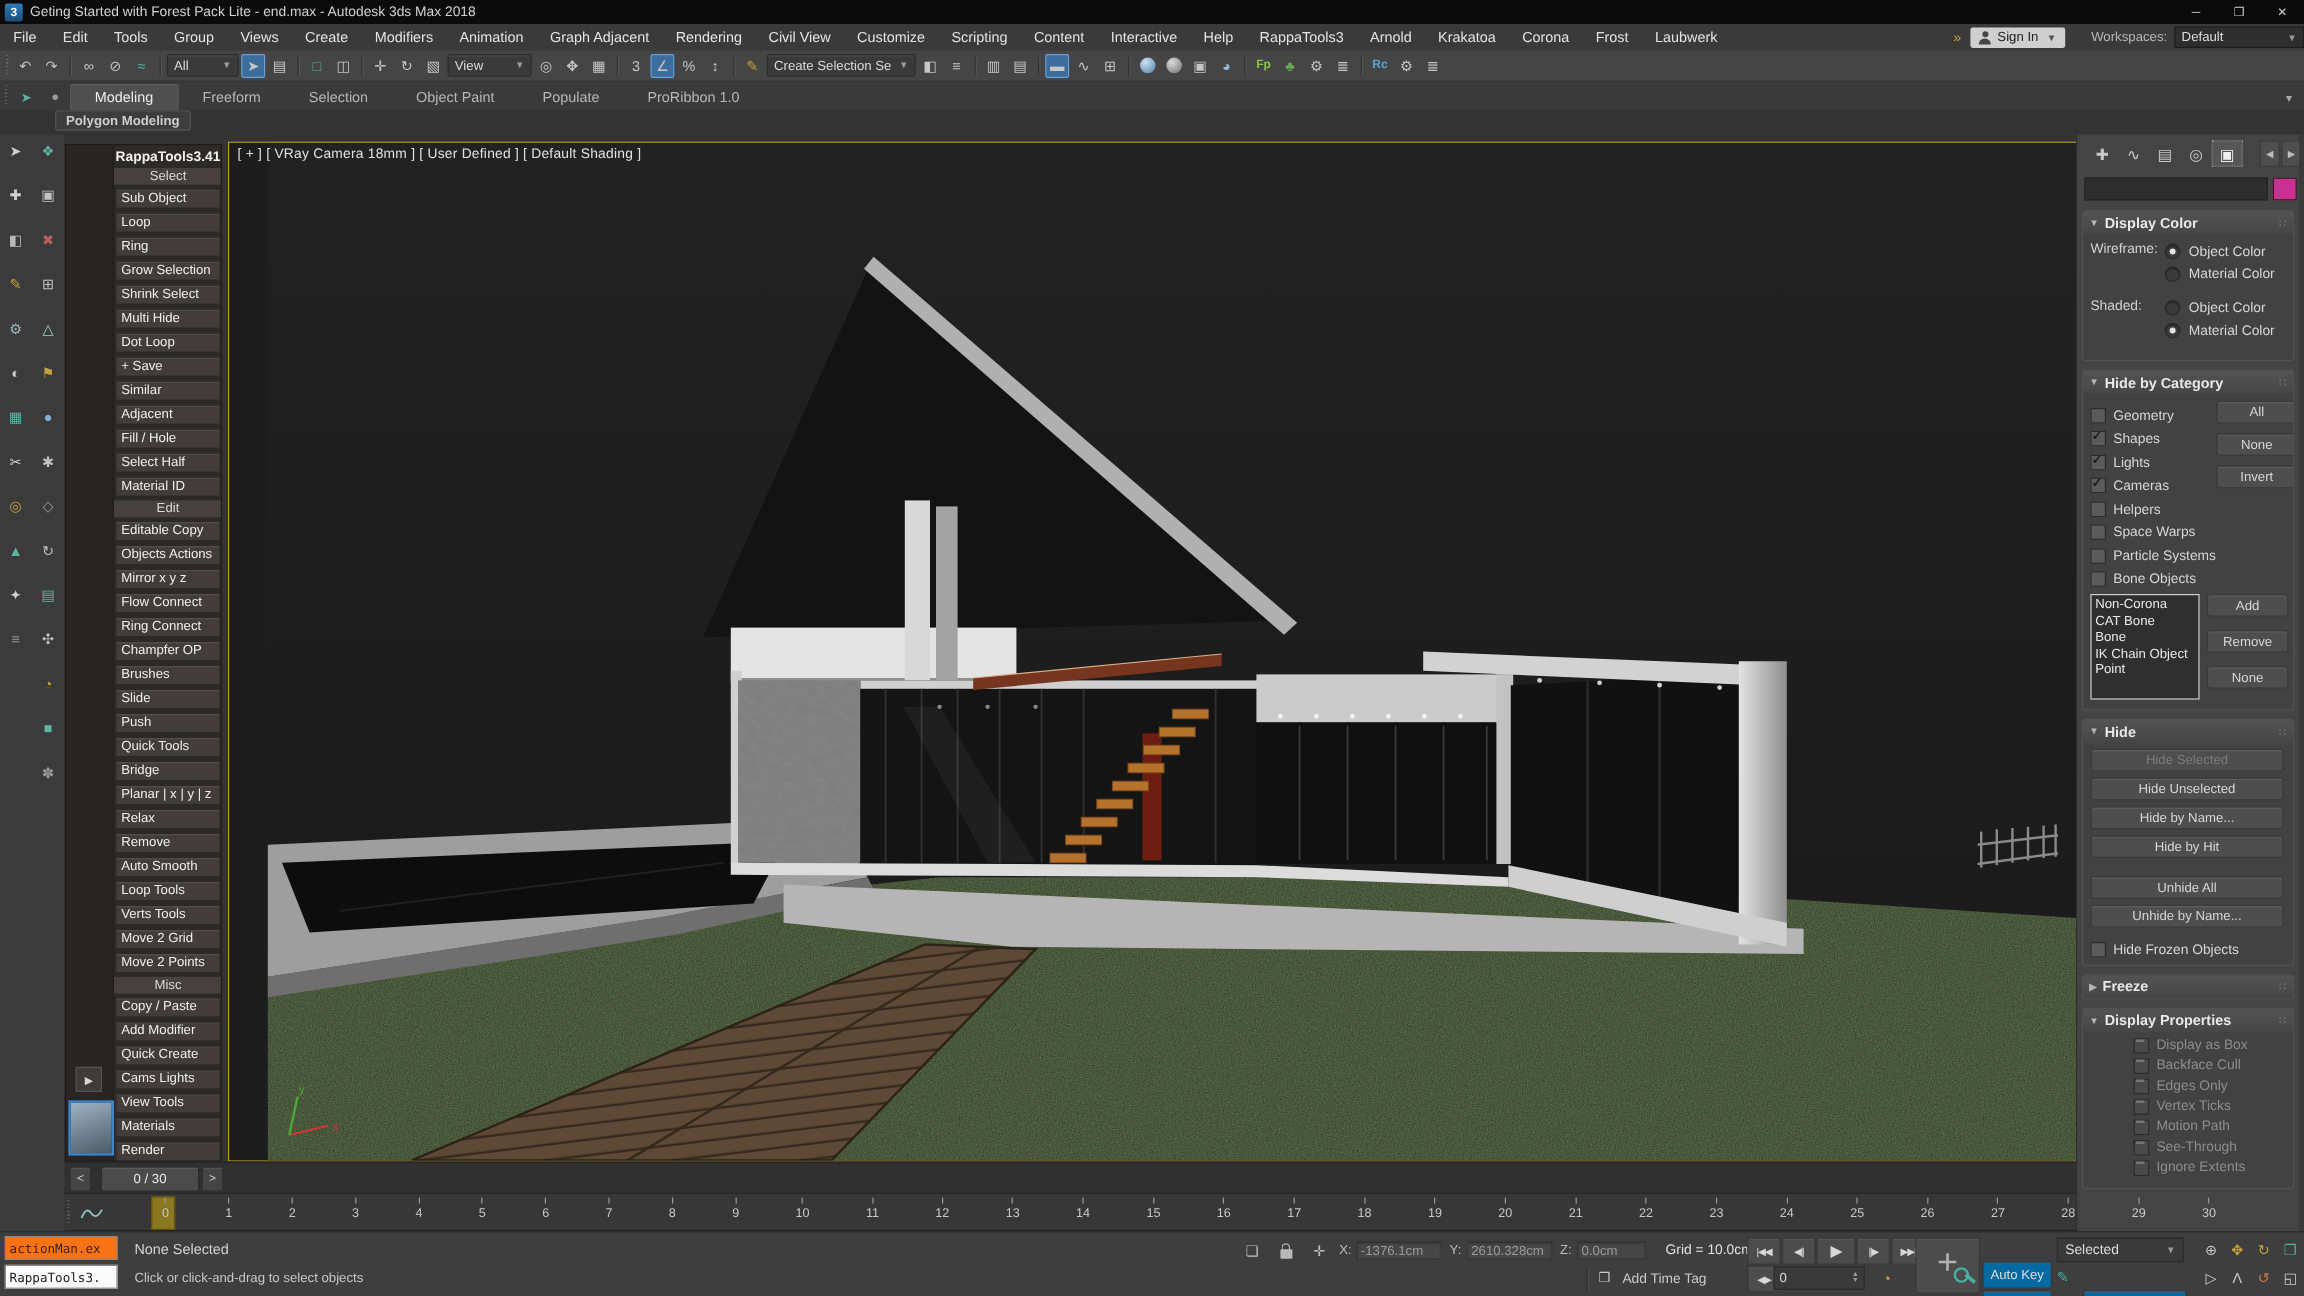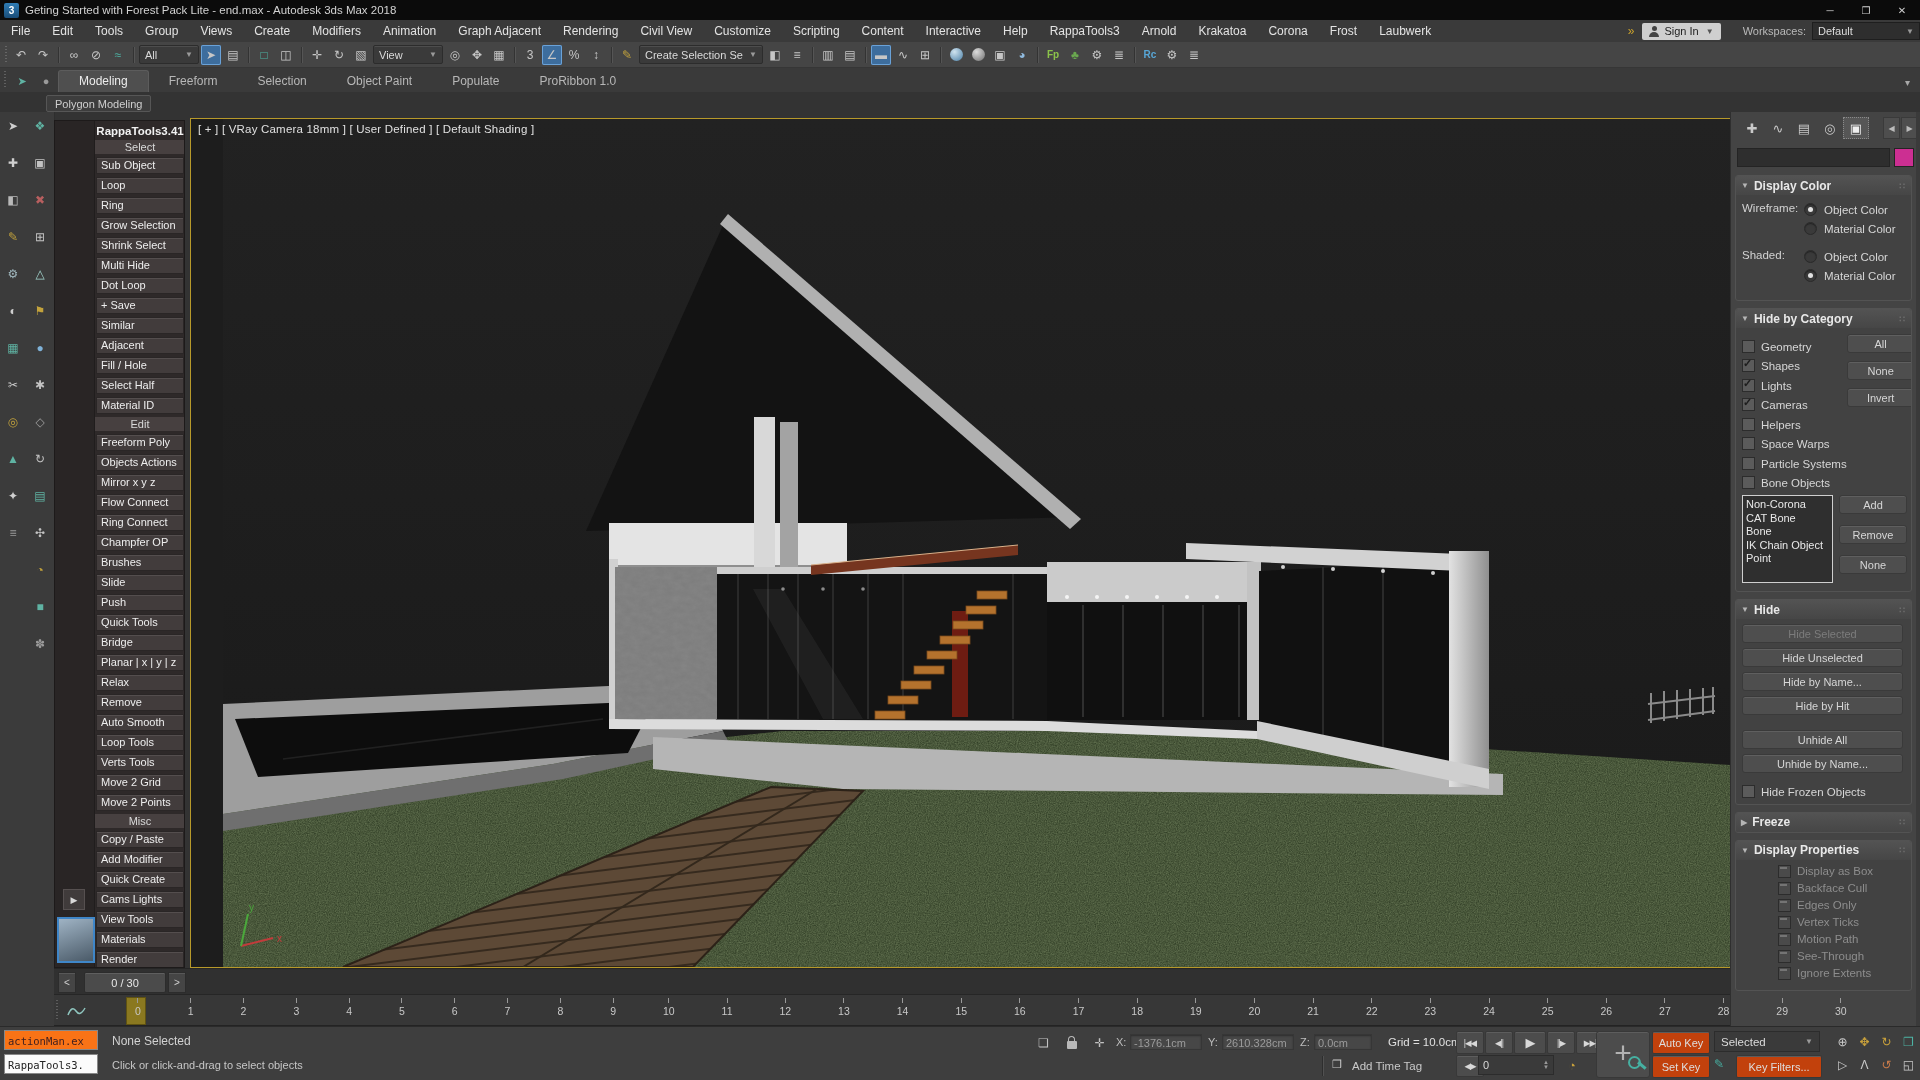--- a/index.html
+++ b/index.html
@@ -51,21 +51,21 @@
   .ribbontabs{position:absolute;left:0;top:68px;width:1920px;height:24px;background:#3a3a3a;
               display:flex;align-items:flex-end;}
   .rgrip{width:6px;height:18px;margin:0 4px 3px 4px;
          background:repeating-linear-gradient(#606060 0 1px,transparent 1px 3px);width:2px;}
   .ricon{width:20px;height:18px;margin:0 2px 2px 2px;display:flex;align-items:center;justify-content:center;font-size:11px;}
   .rtab{padding:3px 20px 4px 20px;color:#b7b7b7;font-size:12px;white-space:nowrap;}
   .rtab.active{background:#4f4f4f;color:#ececec;border:1px solid #5c5c5c;border-bottom:none;
                border-radius:3px 3px 0 0;}
   .rcollapse{margin-left:auto;margin-right:10px;color:#a8a8a8;font-size:10px;padding-bottom:4px;}
   .ribbonsub{position:absolute;left:0;top:92px;width:1920px;height:20px;background:#333333;
-             display:flex;align-items:flex-end;}
+             display:flex;align-items:flex-start;font-weight:bold;}
   .subpill{margin-left:46px;height:15px;background:#3d3d3d;border:1px solid #565656;border-radius:2px;
            color:#cfcfcf;font-size:11px;display:flex;align-items:center;padding:0 8px;}
   
   .main{position:absolute;left:0;top:112px;width:1920px;height:914px;background:#333;}
   .leftstrip{position:absolute;left:0;top:0;width:54px;height:914px;background:#3b3b3b;
              border-right:1px solid #2e2e2e;}
   .lscol{position:absolute;top:4px;width:26px;display:flex;flex-direction:column;align-items:center;}
   .lscol1{left:0;}.lscol2{left:27px;}
   .lsicon{width:20px;height:20px;margin-bottom:17px;display:flex;align-items:center;justify-content:center;
           font-size:12px;color:#c2c2c2;}
@@ -195,22 +195,22 @@
   .spin{margin-left:auto;display:flex;flex-direction:column;font-size:6px;color:#9a9a9a;line-height:5px;}
   .clockbtn{left:1560px;top:28px;width:24px;height:20px;color:#c9a13b;font-size:13px;}
   .bigkey{left:1596px;top:4px;width:52px;height:45px;background:#4c4c4c;border:1px solid #383838;
           box-shadow:inset 0 1px 0 #5d5d5d;border-radius:3px;display:flex;align-items:center;
           justify-content:center;position:absolute;}
   .bigkey .plus{font-size:30px;color:#b2b2b2;line-height:1;margin-top:-4px;}
   .keyico{position:absolute;right:8px;bottom:8px;width:9px;height:9px;border:2.5px solid #46b0a2;
           border-radius:50%;}
   .keyico:after{content:"";position:absolute;left:7px;top:6px;width:10px;height:2.5px;background:#46b0a2;
                 transform:rotate(40deg);}
-  .akbtn{width:56px;height:21px;background:#c2410c;border:1px solid #383838;box-shadow:inset 0 1px 0 #5c5c5c;
-         border-radius:2px;color:#dedede;font-size:11px;display:flex;align-items:center;justify-content:center;}
+  .akbtn{width:56px;height:21px;background:#0369a1;border:1px solid #383838;box-shadow:inset 0 1px 0 #5c5c5c;
+         border-radius:2px;color:#dedede;font-size:11px;display:flex;align-items:center;justify-content:center;margin-top:20px;}
   .seldd{left:1714px;top:4px;width:106px;height:21px;background:#3a3a3a;border:1px solid #2c2c2c;
          color:#dcdcdc;font-size:11.5px;display:flex;align-items:center;padding:0 6px;box-sizing:border-box;}
   .kfico{left:1714px;top:30px;color:#46b0a2;font-size:12px;}
   .kfbtn{left:1736px;top:28px;width:84px;height:21px;position:absolute;}
   .navgrid{left:1832px;top:4px;display:grid;grid-template-columns:repeat(4,21px);grid-auto-rows:22px;gap:1px;}
   .navico{display:flex;align-items:center;justify-content:center;font-size:12px;color:#c9c9c9;}
 </style>
 </head>
 <body>
 
@@ -907,21 +907,21 @@
 
                   <div class="rp-btn">Material ID</div>
 
               </div>
             </div>
 
             <div>
               <div class="rp-header">Edit</div>
               <div>
 
-                  <div class="rp-btn">Freeform Poly</div>
+                  <div class="rp-btn">Editable Copy</div>
 
                   <div class="rp-btn">Objects Actions</div>
 
                   <div class="rp-btn">Mirror   x  y  z</div>
 
                   <div class="rp-btn">Flow Connect</div>
 
                   <div class="rp-btn">Ring Connect</div>
 
                   <div class="rp-btn">Champfer OP</div>

